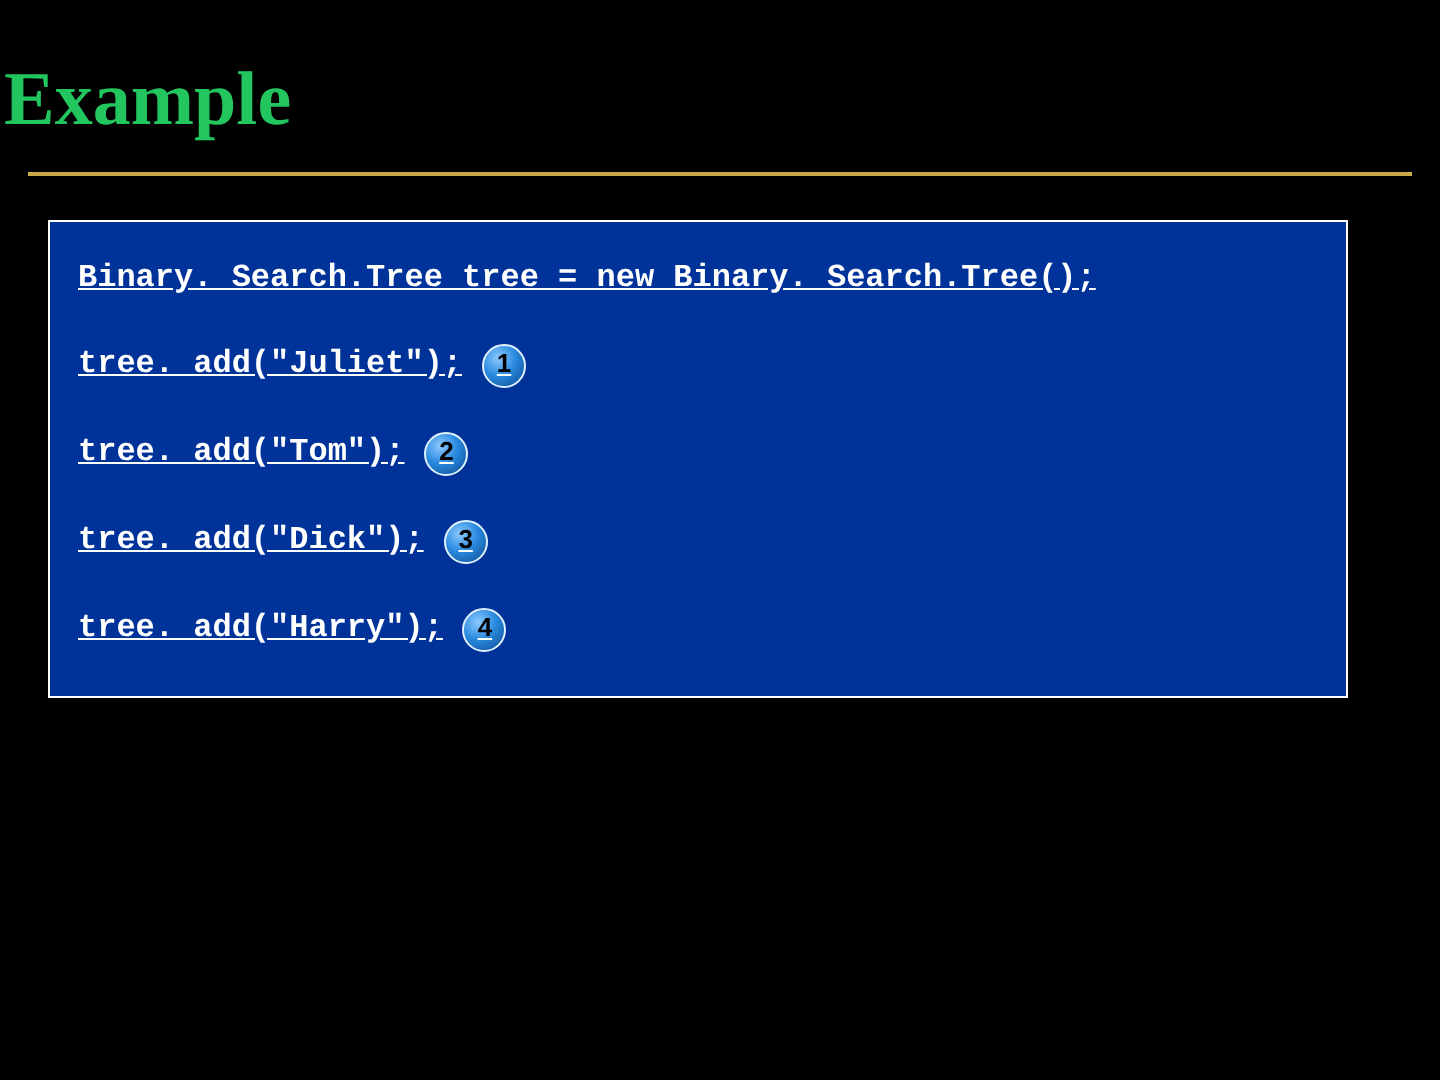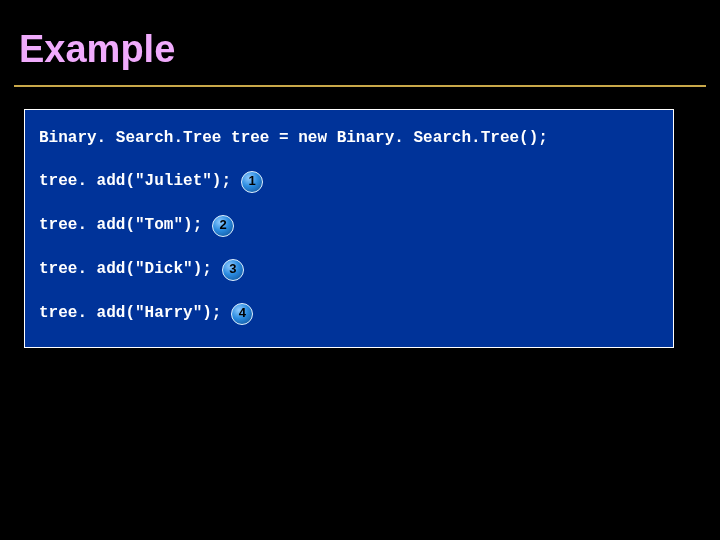--- a/index.html
+++ b/index.html
@@ -1,42 +1,42 @@
 <!DOCTYPE html>
 <html><head>
 <meta charset="utf-8">
 <style>
   * { margin: 0; padding: 0; box-sizing: border-box; }
   html, body { width: 720px; height: 540px; background: #000; font-family: Georgia, 'Times New Roman', serif; }
   .slide { width: 720px; height: 540px; background: #000; position: relative; }
   .title {
-    color: #f0abfc;
+    color: #22c55e;
     font-size: 38px;
     font-weight: bold;
-    padding: 28px 0 10px 19px;
-    font-family: Liberation Sans, sans-serif;
+    padding: 28px 0 10px 2px;
+    font-family: Liberation Serif, serif;
   }
   .hr {
     border: none;
     border-top: 2px solid #c9a84a;
     margin: 4px 14px 0 14px;
   }
   .codebox {
     margin: 22px 20px 0 24px;
     background: #003399;
     border: 1px solid #fff;
     padding: 18px 14px 22px 14px;
     color: #fff;
     font-family: "Courier New", Courier, monospace;
     font-size: 16px;
     font-weight: bold;
     line-height: 1.3;
     width: 650px;
   }
-  .code-line { margin-bottom: 22px; display: flex; align-items: flex-start; gap: 10px; }
+  .code-line { margin-bottom: 22px; display: flex; align-items: flex-start; gap: 10px; text-decoration: underline; }
   .code-line:last-child { margin-bottom: 0; }
   .callout {
     display: inline-flex;
     align-items: center;
     justify-content: center;
     width: 22px;
     height: 22px;
     border-radius: 50%;
     background: radial-gradient(circle at 35% 30%, #8ecaff 0%, #2a8be0 45%, #0b4a8f 100%);
     border: 1px solid #dff1ff;

